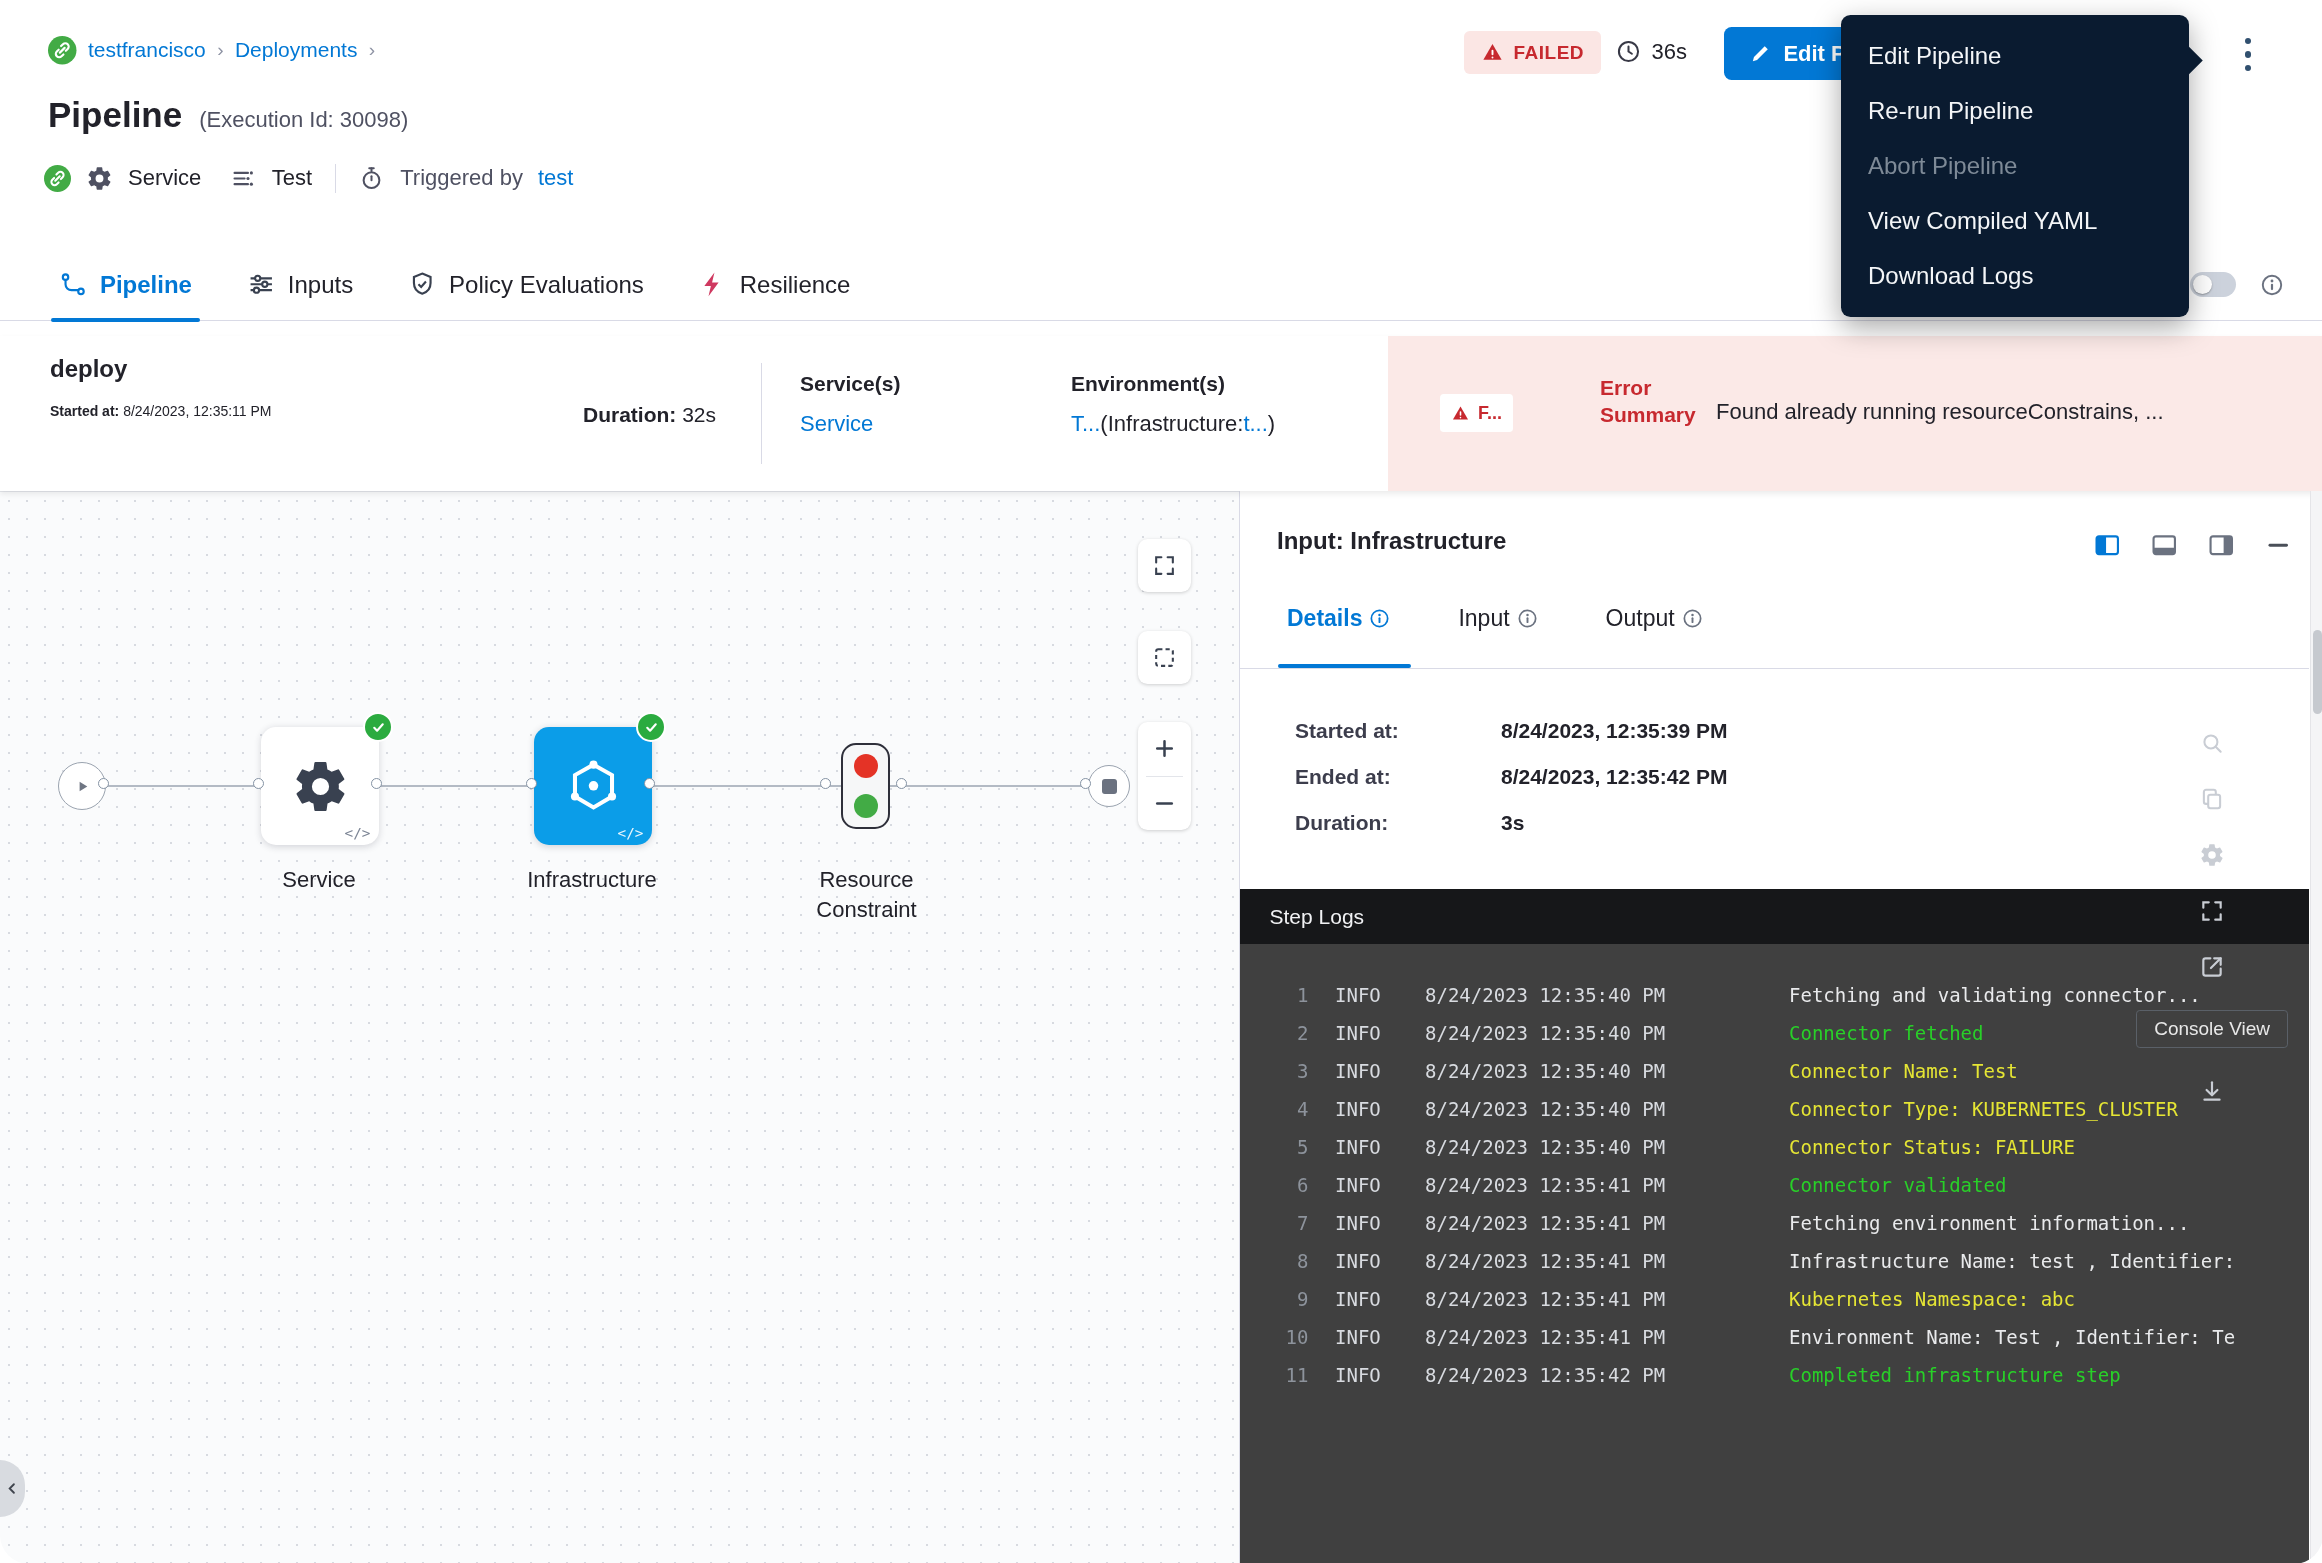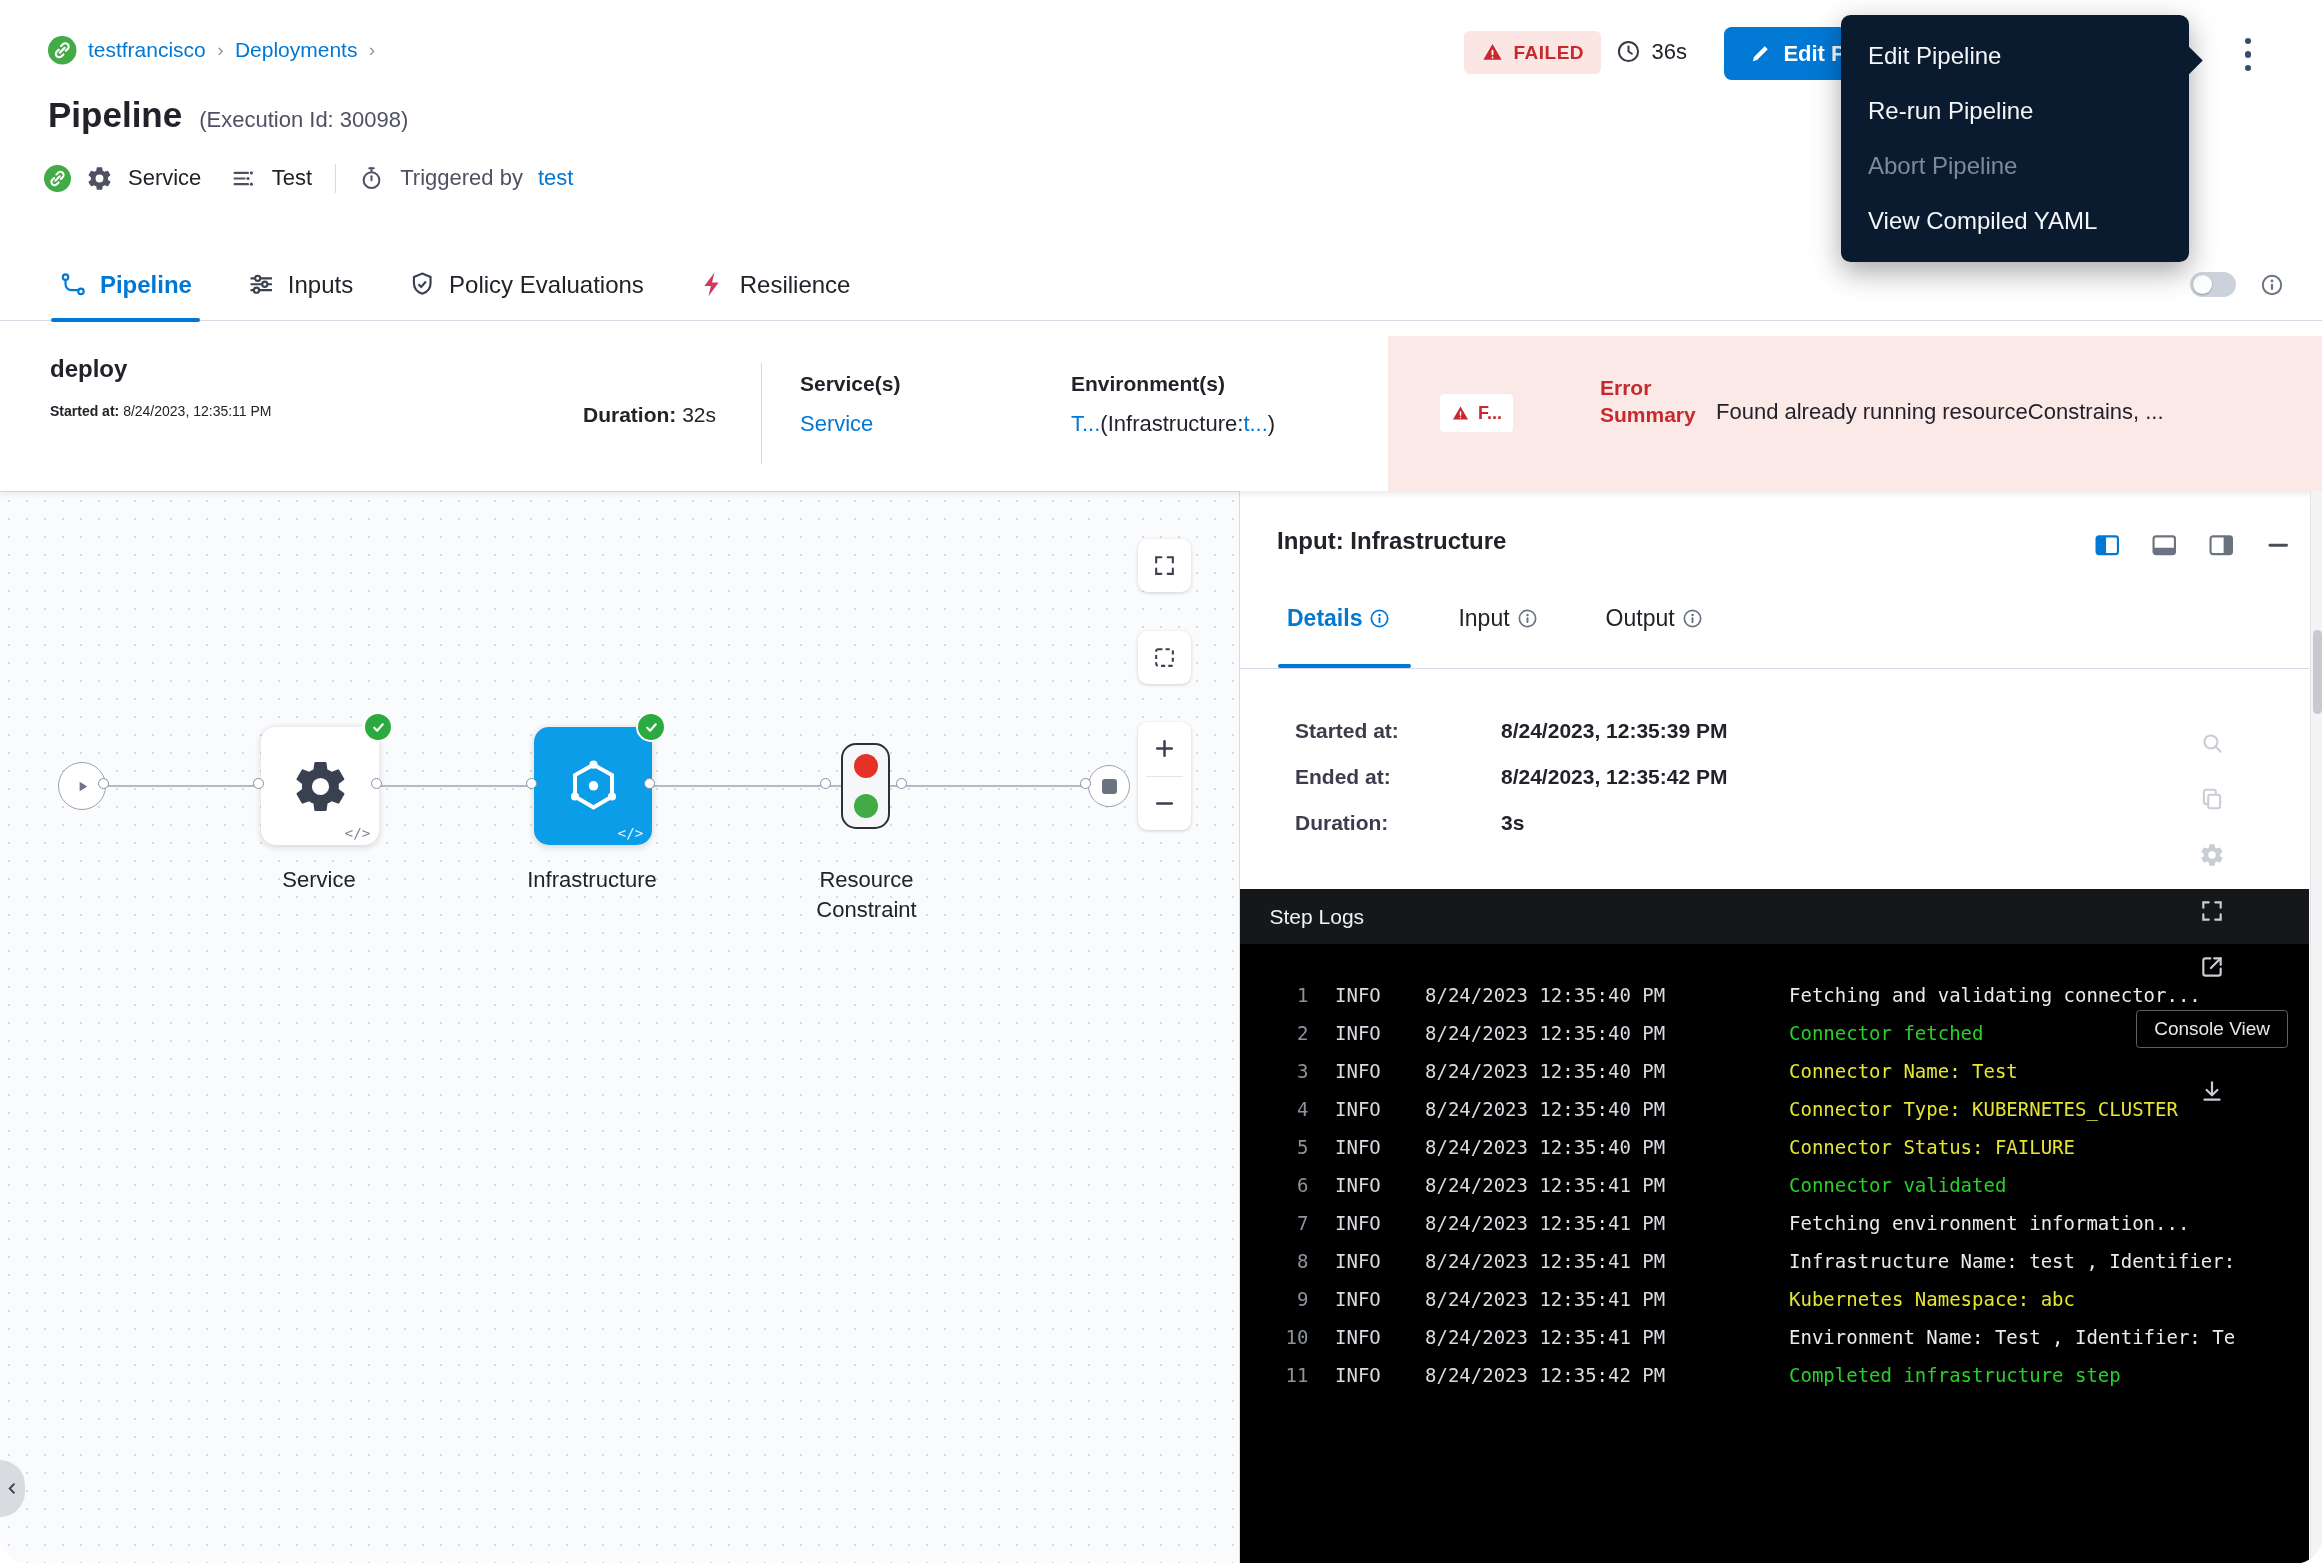--- a/index.html
+++ b/index.html
@@ -131,21 +131,21 @@
   .sp-tab { display:flex; align-items:center; gap:6px; color:#22222a; cursor:pointer; }
   .sp-tab.active { color:var(--accent,#0278d5); font-weight:700; }
   .sp-underline { position:absolute; left:38px; top:173px; width:133px; height:3.8px; background:var(--accent,#0278d5); border-radius:1.9px; }
   .sp-divider { position:absolute; left:0; right:0; top:177px; height:1px; background:#d9dae6; }
   .sp-details { position:absolute; left:55px; top:226px; }
   .sp-row { display:flex; line-height:27px; margin-bottom:19px; font-size:21px; }
   .sp-row .lbl { width:206px; color:#3c3d4c; font-weight:600; }
   .sp-row .val { color:#22222a; font-weight:700; }
 
   
-  .logs { position:absolute; left:0; right:0; top:398px; bottom:0; background:#000000; }
+  .logs { position:absolute; left:0; right:0; top:398px; bottom:0; background:#404040; }
   .logs-header { position:absolute; left:0; right:0; top:0; height:55px; background:#161719;
     display:flex; align-items:center; padding:0 21px 0 29.5px; }
   .logs-title { font-size:21px; color:#f1f2f4; }
   .logs-tools { margin-left:auto; display:flex; align-items:center; gap:30px; color:#c9cdd4;flex-direction:column; }
   .logs-tools svg { width:26px; height:26px; }
   .tool { cursor:pointer; display:flex; align-items:center; }
   .console-btn { height:38px; padding:0 17px; border:1px solid #5a6068; border-radius:3.8px; color:#e8e8e8;
     font-size:19px; display:flex; align-items:center; cursor:pointer; white-space:nowrap; }
   .logs-body { position:absolute; top:55px; left:0; right:0; bottom:0; padding-top:32px;
     font-family:"DejaVu Sans Mono", monospace; font-size:19px; overflow:hidden; }
@@ -256,20 +256,21 @@
       <i></i>
       <i></i>
     </div>
 
   <div class="menu-pop">
     <div class="menu-notch"></div>
     <div class="menu-item">Edit Pipeline</div>
     <div class="menu-item">Re-run Pipeline</div>
     <div class="menu-item disabled">Abort Pipeline</div>
     <div class="menu-item">View Compiled YAML</div>
+    <div class="menu-item">Download Logs</div>
   </div>
 
   <nav class="tabbar">
     <div class="tab active">
       <svg viewBox="0 0 24 24" fill="none" stroke="currentColor" stroke-width="1.8">
           <circle cx="5.5" cy="6" r="2.3"></circle>
           <circle cx="18.5" cy="18" r="2.3"></circle>
           <path d="M5.5 8.5v3.5a5 5 0 0 0 5 5h5.5"></path>
         </svg>
       <span>Pipeline</span>

